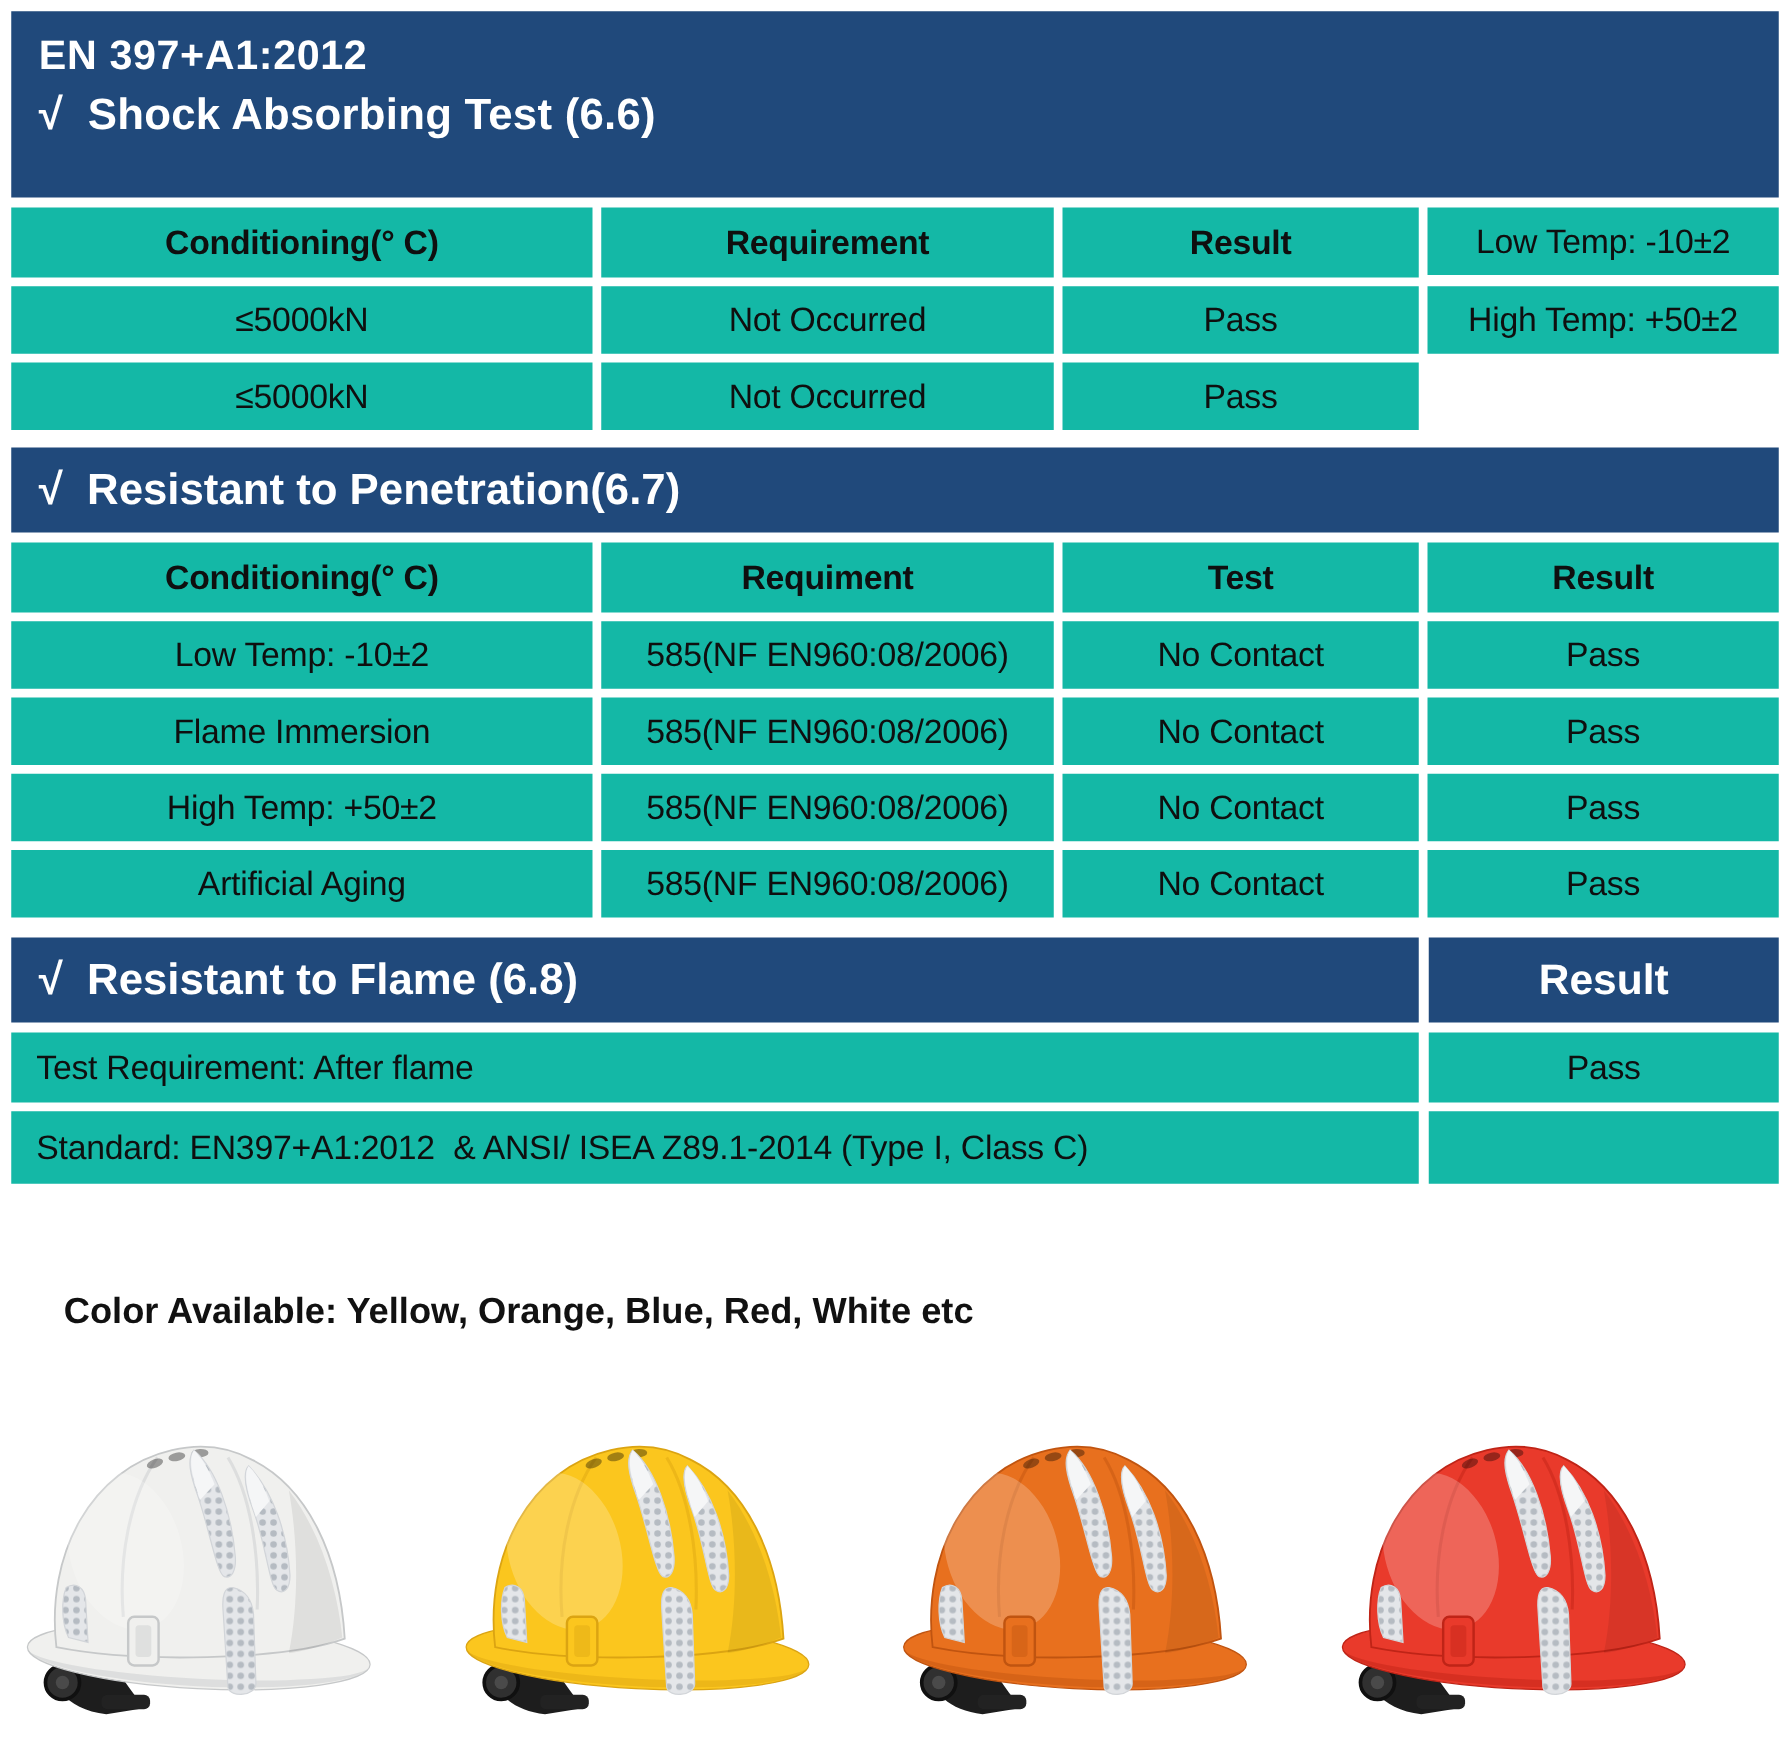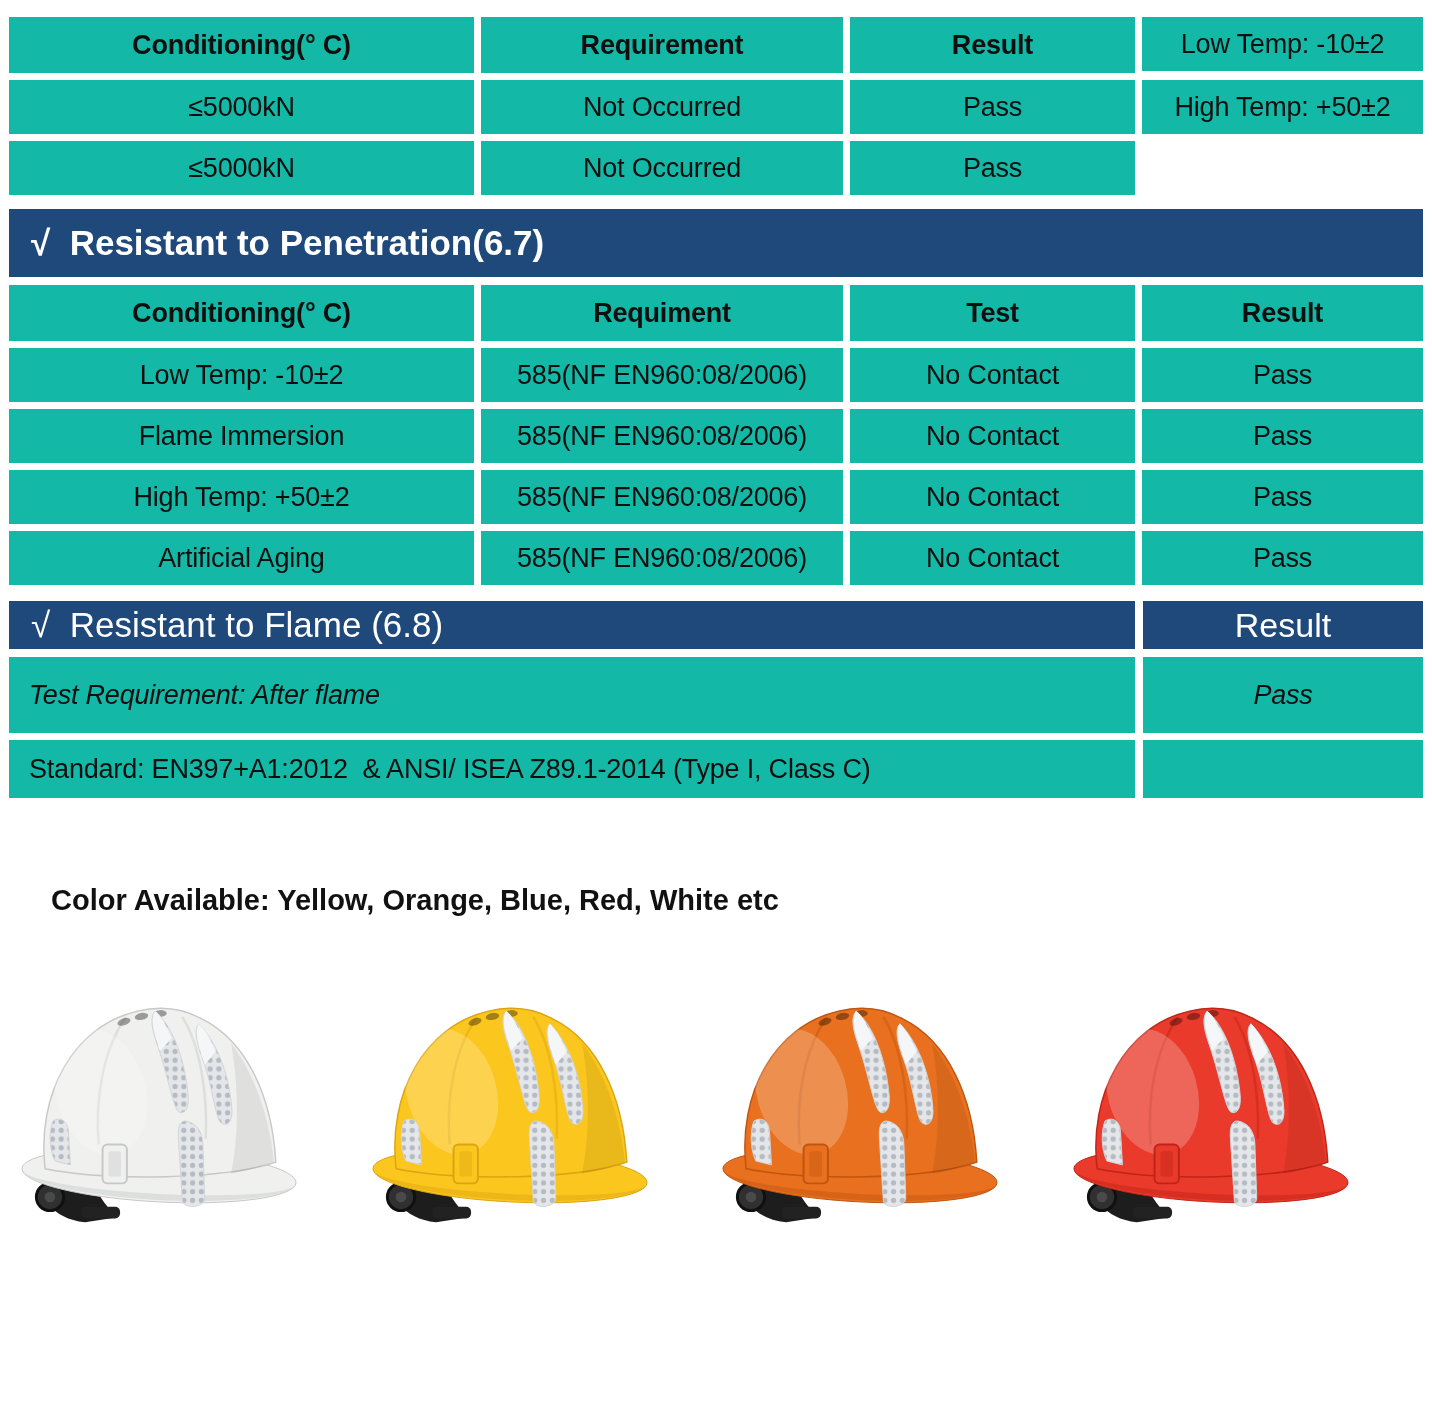--- a/index.html
+++ b/index.html
@@ -23,40 +23,44 @@
   .grid4 { grid-template-columns:465px 362px 285px 1fr; margin-top:8px; }
   .cell {
     background:#14b8a6; display:flex; align-items:center; justify-content:center;
     font-size:27px; height:54px; color:#0f0f0f; letter-spacing:-0.2px;
   }
   .grid4 .th { font-weight:700; height:56px; }
 
   
   .grid2 { grid-template-columns:1126px 1fr; gap:8px; }
   .flame-head { margin-top:16px; }
-  .fcell { height:48px; display:flex; align-items:center; font-size:35px; font-weight:400; white-space:pre-wrap; }
+  .fcell { height:68px; display:flex; align-items:center; font-size:35px; font-weight:700; white-space:pre-wrap; }
   .fcell.left { padding-left:22px; }
   .fcell.center { justify-content:center; font-size:34px; }
   .frow { margin-top:8px; }
   .frow .cell.left { justify-content:flex-start; padding-left:20px; white-space:pre-wrap; }
-  .frow1 .cell { height:76px;font-style:italic; }
+  .frow1 .cell { height:56px; }
   .frow2 { margin-top:7px; }
   .frow2 .cell { height:58px; }
 
   
   .color-note { margin:86px 0 0 42px; font-size:29px; font-weight:700; color:#111; }
   .helmets { display:flex; justify-content:space-between; margin-top:60px; padding:0 66px 0 4px; }
   .helmet { width:292px; height:258px; }
   .helmet svg { width:100%; height:100%; display:block; }
 </style>
 </head>
 <body>
 
 <div class="doc">
 
+  <header class="banner banner-main">
+    <div class="bl1">EN 397+A1:2012</div>
+    <div class="bl2">√  Shock Absorbing Test (6.6)</div>
+  </header>
 
   <section class="grid grid4">
       <div class="cell th">Conditioning(° C)</div>
       <div class="cell th">Requirement</div>
       <div class="cell th">Result</div>
       <div class="cell td">Low Temp: -10±2</div>
       <div class="cell td">≤5000kN</div>
       <div class="cell td">Not Occurred</div>
       <div class="cell td">Pass</div>
       <div class="cell td">High Temp: +50±2</div>

